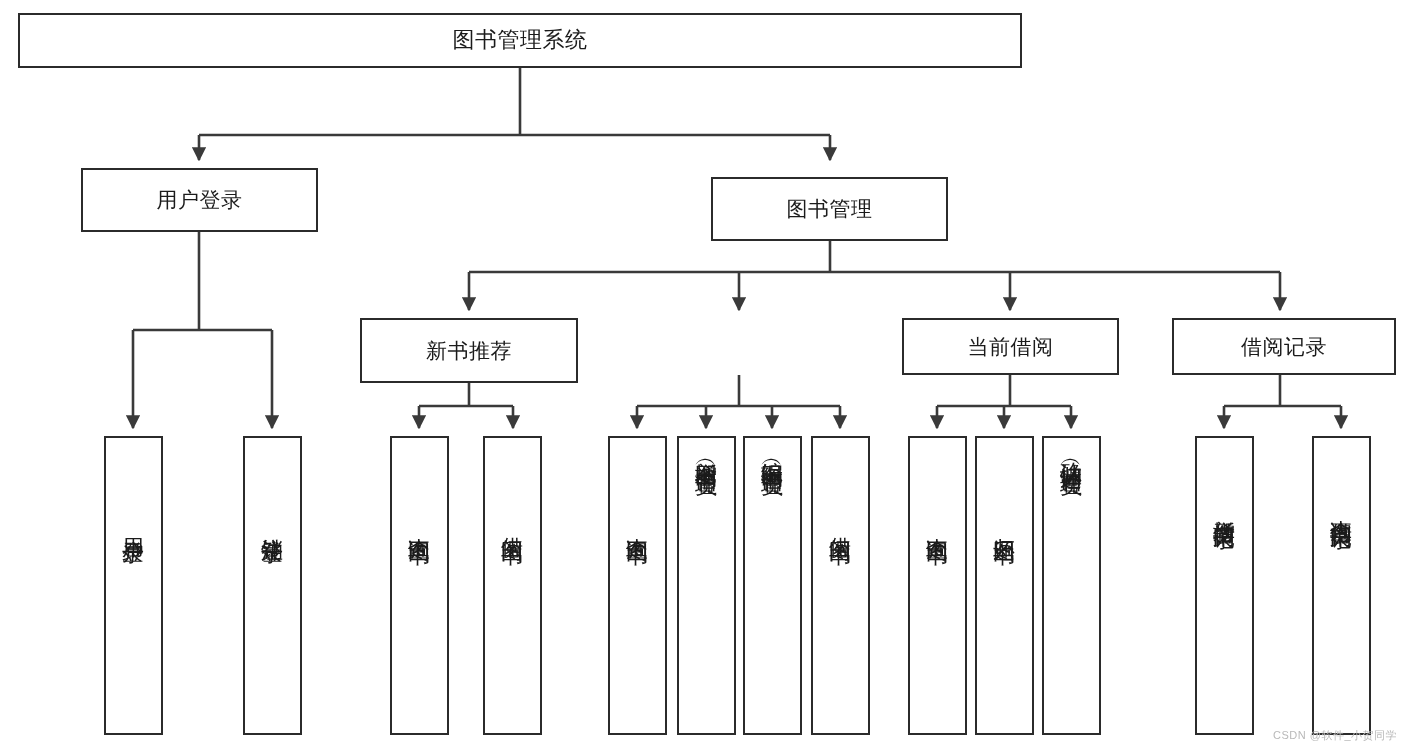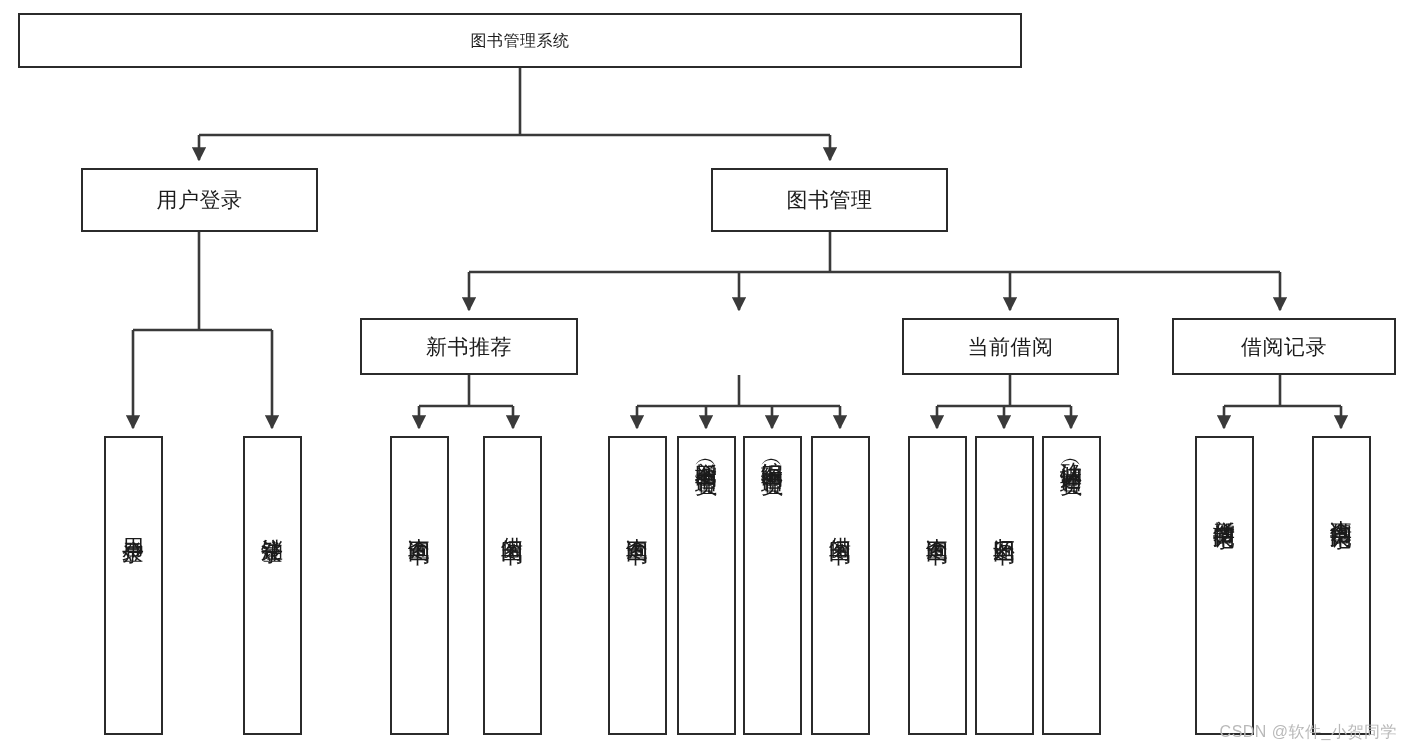--- a/index.html
+++ b/index.html
@@ -24,21 +24,21 @@
   }
   .node .label{
     display:block;
     text-align:center;
     line-height:1.12;
     letter-spacing:0.5px;
   }
 
   
   .h-node .label{font-size:21px;}
-  #n-root .label{font-size:16px;}
+  #n-root .label{font-size:22px;}
 
   
   .v-node{
     align-items:flex-start;
     justify-content:center;
     padding-top:6px;
   }
   .v-node .label{
     writing-mode:vertical-rl;
     text-orientation:upright;
@@ -46,21 +46,21 @@
     line-height:1.05;
     letter-spacing:2px;
     white-space:nowrap;
   }
   .v-node.center .label{margin-top:76px;}
   .v-node.center2 .label{margin-top:58px;}
 
   #watermark{
     position:absolute;
     right:8px;bottom:4px;
-    font-size:16px;
+    font-size:11px;
     color:#b9b9b9;
     letter-spacing:0.5px;
     white-space:nowrap;
     pointer-events:none;
   }
 </style>
 </head>
 <body>
 
 <div id="stage">
@@ -115,25 +115,25 @@
     </g>
   </svg>
 
   <div class="node h-node" id="n-root" style="left:18px;top:13px;width:1004px;height:55px;">
     <span class="label">图书管理系统</span>
   </div>
 
   <div class="node h-node" style="left:81px;top:168px;width:237px;height:64px;">
     <span class="label">用户登录</span>
   </div>
-  <div class="node h-node" style="left:711px;top:168px;width:237px;height:64px;">
+  <div class="node h-node" style="left:711px;top:177px;width:237px;height:64px;">
     <span class="label">图书管理</span>
   </div>
 
-  <div class="node h-node" style="left:360px;top:318px;width:218px;height:57px;align-items:center;">
+  <div class="node h-node" style="left:360px;top:318px;width:218px;height:65px;align-items:center;">
     <span class="label">新书推荐</span>
   </div>
   <div class="node h-node" style="left:902px;top:318px;width:217px;height:57px;">
     <span class="label">当前借阅</span>
   </div>
   <div class="node h-node" style="left:1172px;top:318px;width:224px;height:57px;">
     <span class="label">借阅记录</span>
   </div>
 
   <div class="node v-node center" style="left:104px;top:436px;width:59px;height:299px;">

